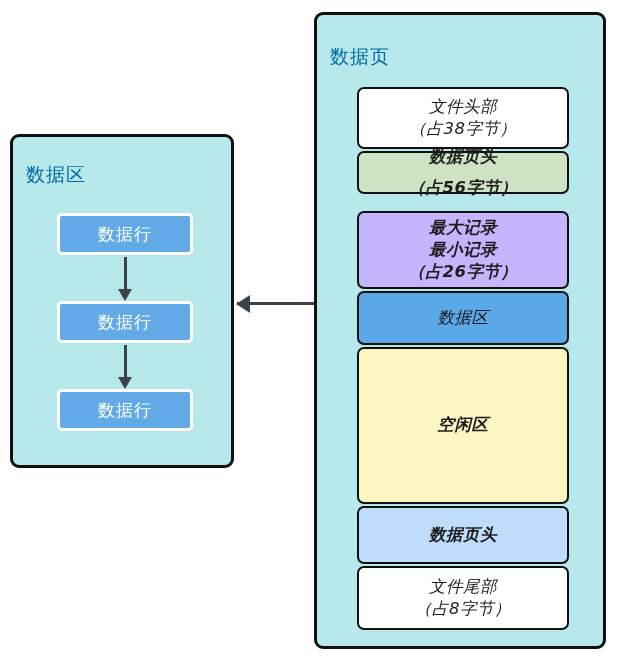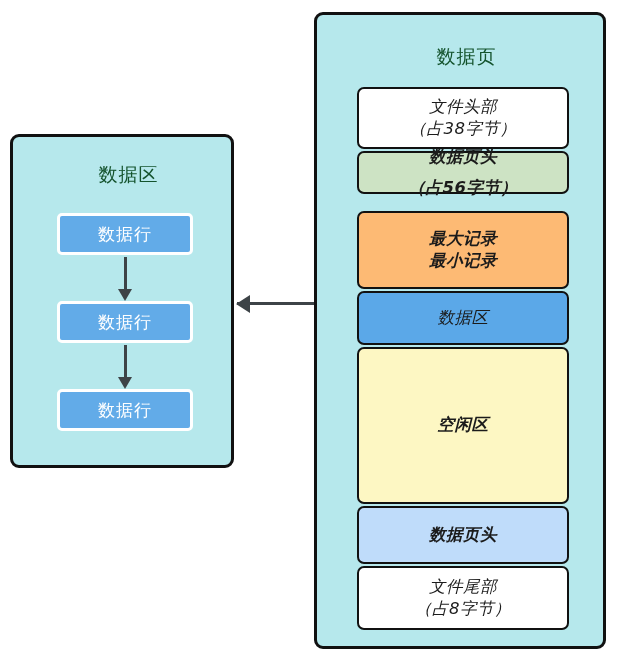--- a/index.html
+++ b/index.html
@@ -17,22 +17,22 @@
   .panel{
     position:absolute;
     background:#b6e8ec;
     border:3px solid #111111;
     border-radius:9px;
     box-sizing:border-box;
   }
   .panel-title{
     position:absolute;
     left:0;right:0;
-    text-align:center;
-    color:#14532d;
+    text-align:left;
+    color:#0369a1;
     font-size:19px;
     letter-spacing:1px;
     line-height:1;
     margin-left:13px;
   }
 
   
   #left-panel{left:10px;top:134px;width:224px;height:334px;}
   #left-panel .panel-title{top:28px;}
 
@@ -145,23 +145,24 @@
     <div class="seg" style="top: 72px; height: 62px; background: rgb(255, 255, 255);">
       <span class="ln">文件头部</span>
       <span class="ln">（占38字节）</span>
     </div>
 
     <div class="seg bold" style="top: 136px; height: 43px; background: rgb(205, 227, 196); gap: 8px;">
       <span class="ln">数据页头</span>
       <span class="ln">（占56字节）</span>
     </div>
 
-    <div class="seg bold" style="top: 196px; height: 78px; background: #fdba74;">
+    <div class="seg bold" style="top: 196px; height: 78px; background: #c4b5fd;">
       <span class="ln">最大记录</span>
       <span class="ln">最小记录</span>
+      <span class="ln">（占26字节）</span>
     </div>
 
     <div class="seg" style="top: 276px; height: 54px; background: rgb(91, 168, 232);">
       <span class="ln">数据区</span>
     </div>
 
     <div class="seg bold" style="top: 332px; height: 157px; background: rgb(253, 247, 195);">
       <span class="ln">空闲区</span>
     </div>
 

